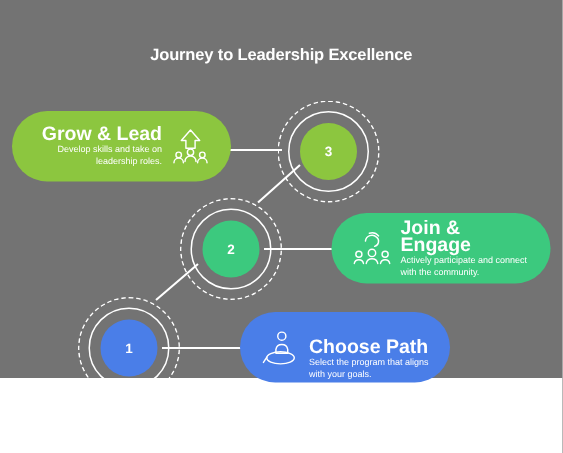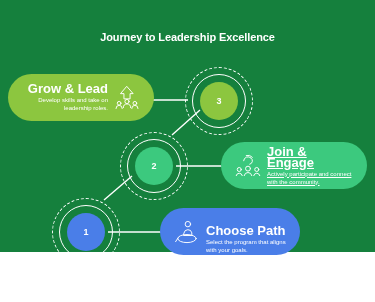--- a/index.html
+++ b/index.html
@@ -4,21 +4,21 @@
 <style>
   * { box-sizing: border-box; margin: 0; padding: 0; }
   html, body {
     width: 375px; height: 302px;
     overflow: hidden;
     font-family: "Liberation Sans", sans-serif;
   }
   #stage {
     position: relative;
     width: 375px; height: 252px;
-    background: #15803d;
+    background: #737373;
   }
 
   
   .title {
     position: absolute;
     left: 0; right: 0; top: 31px;
     text-align: center;
     color: #ffffff;
     font-size: 11px;
     font-weight: bold;
@@ -68,21 +68,20 @@
     background: #8cc63f;
     justify-content: flex-end;
   }
   #card-grow .ctext { align-items: flex-end; text-align: right; padding-right: 4px; }
 
   
   #card-join {
     left: 221px; top: 142px;
     width: 146px; height: 47px;
     background: #3cc97e;
-    text-decoration: underline;
   }
   #card-join .ctext { padding-left: 4px; }
 
   
   #card-choose {
     left: 160px; top: 208px;
     width: 140px; height: 47px;
     background: #4a7ee8;
   }
   #card-choose .ctext { padding-left: 4px; margin-top: 15px; }

